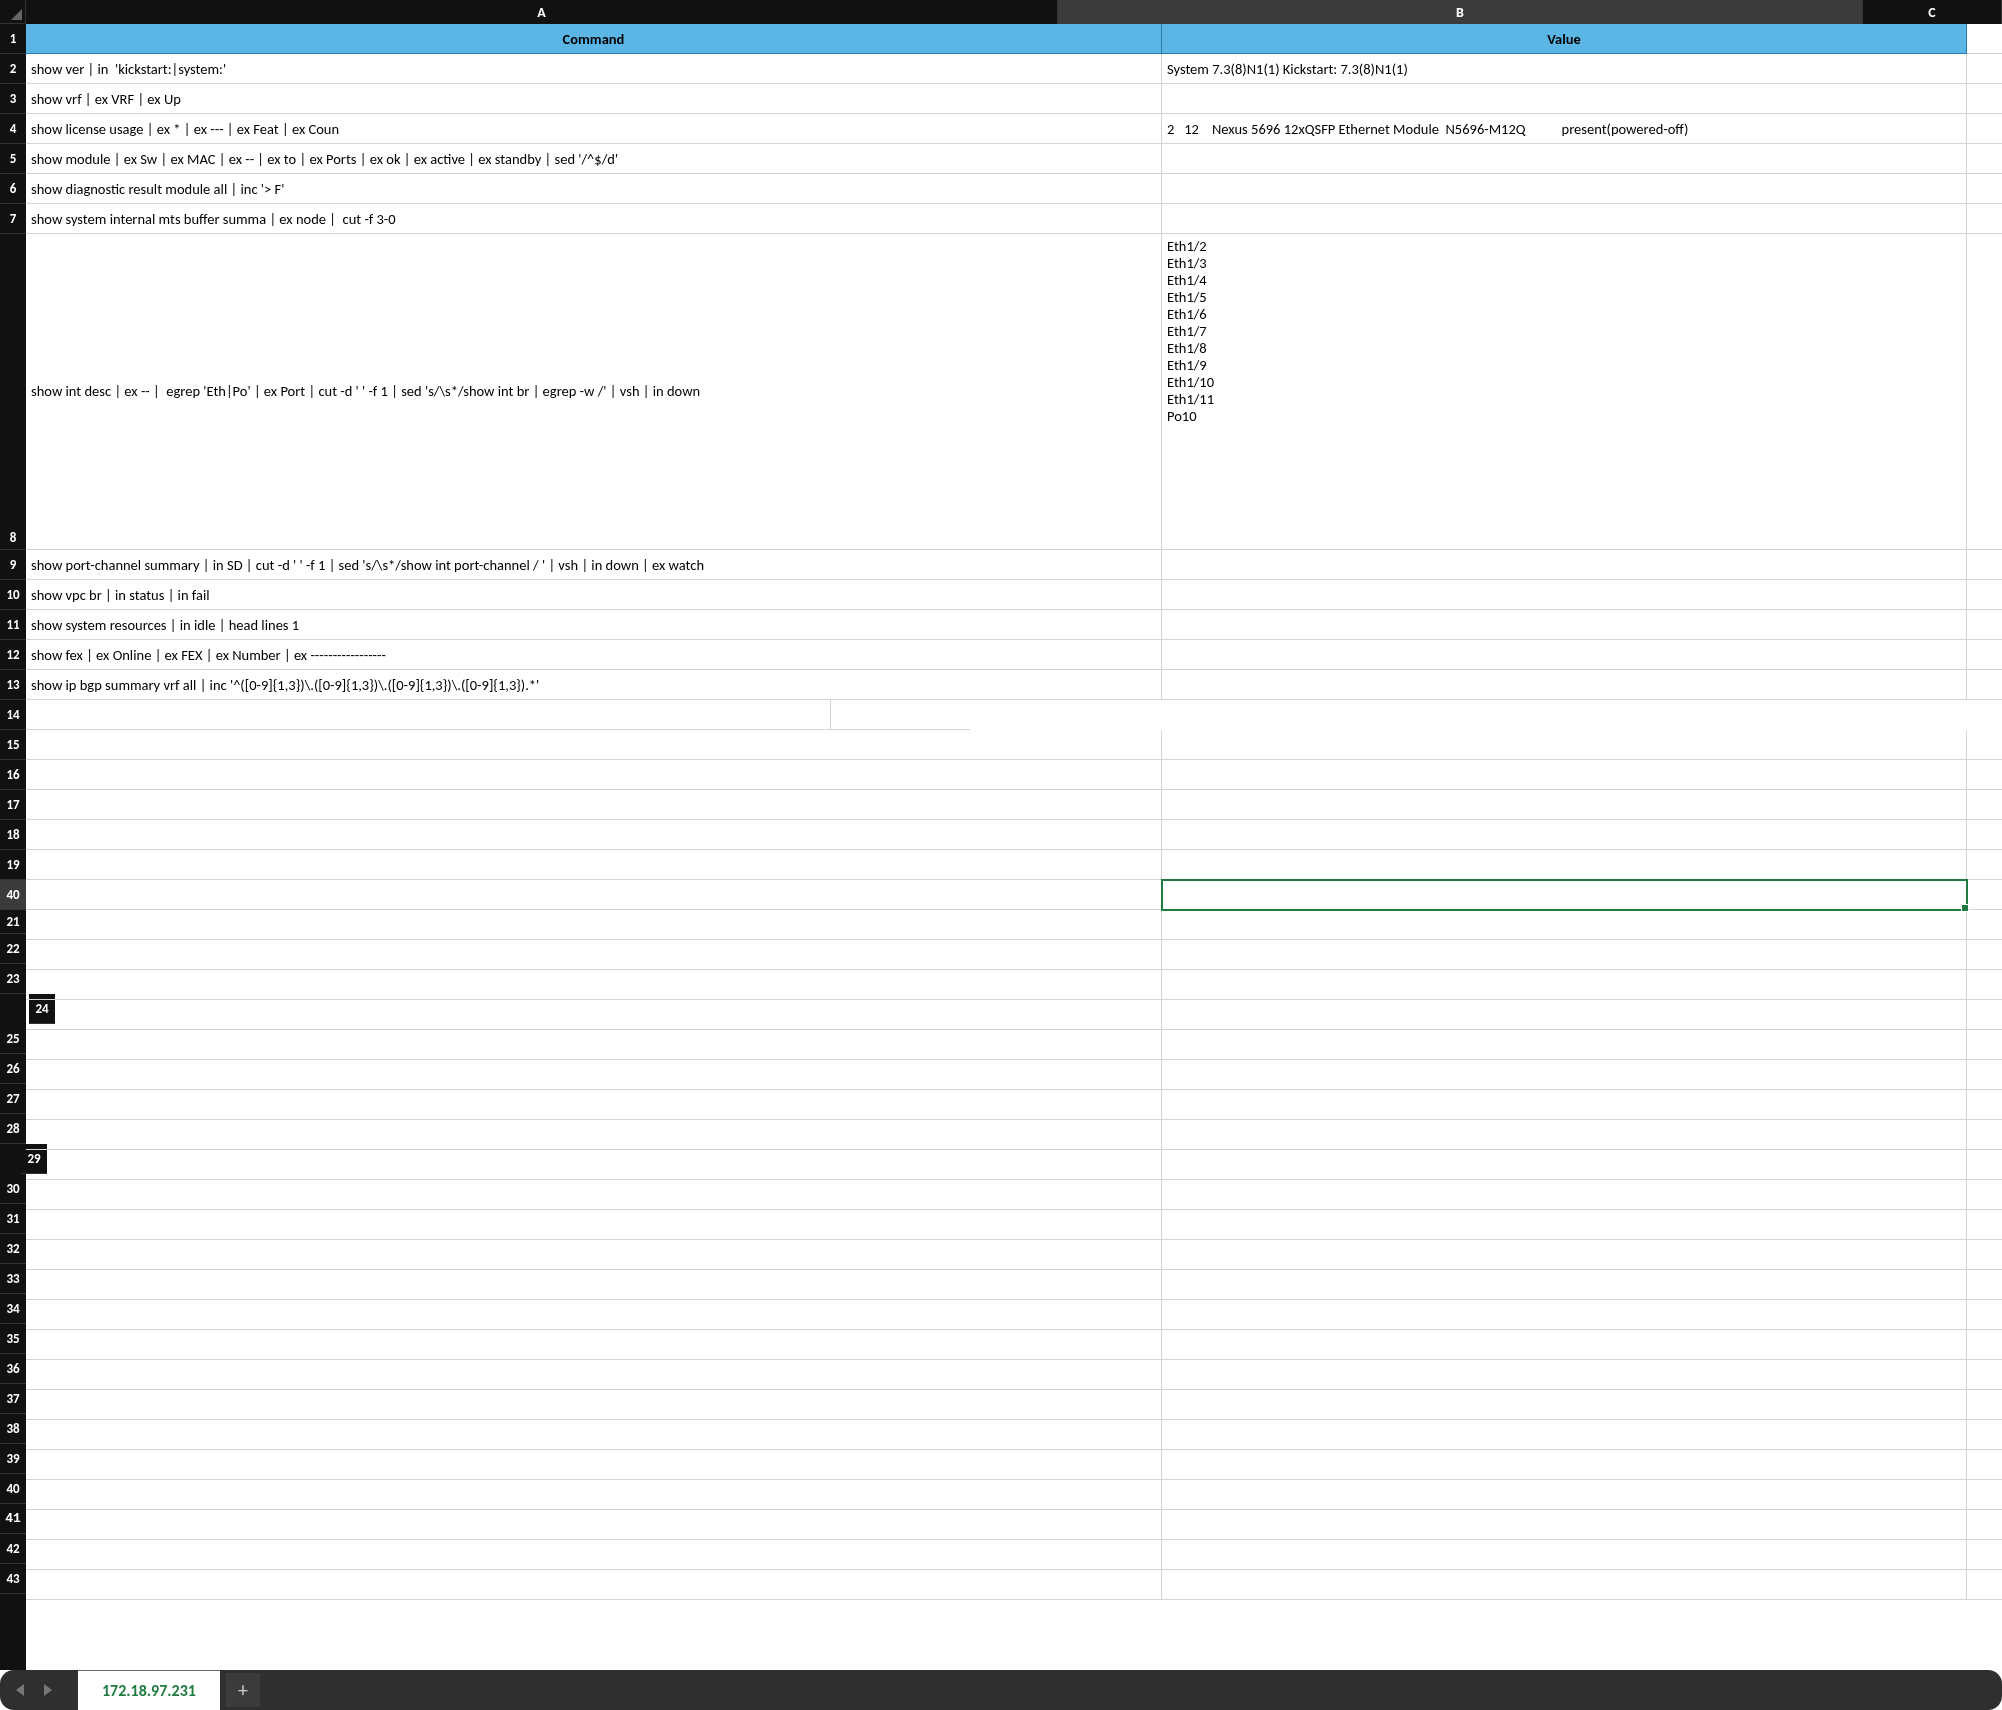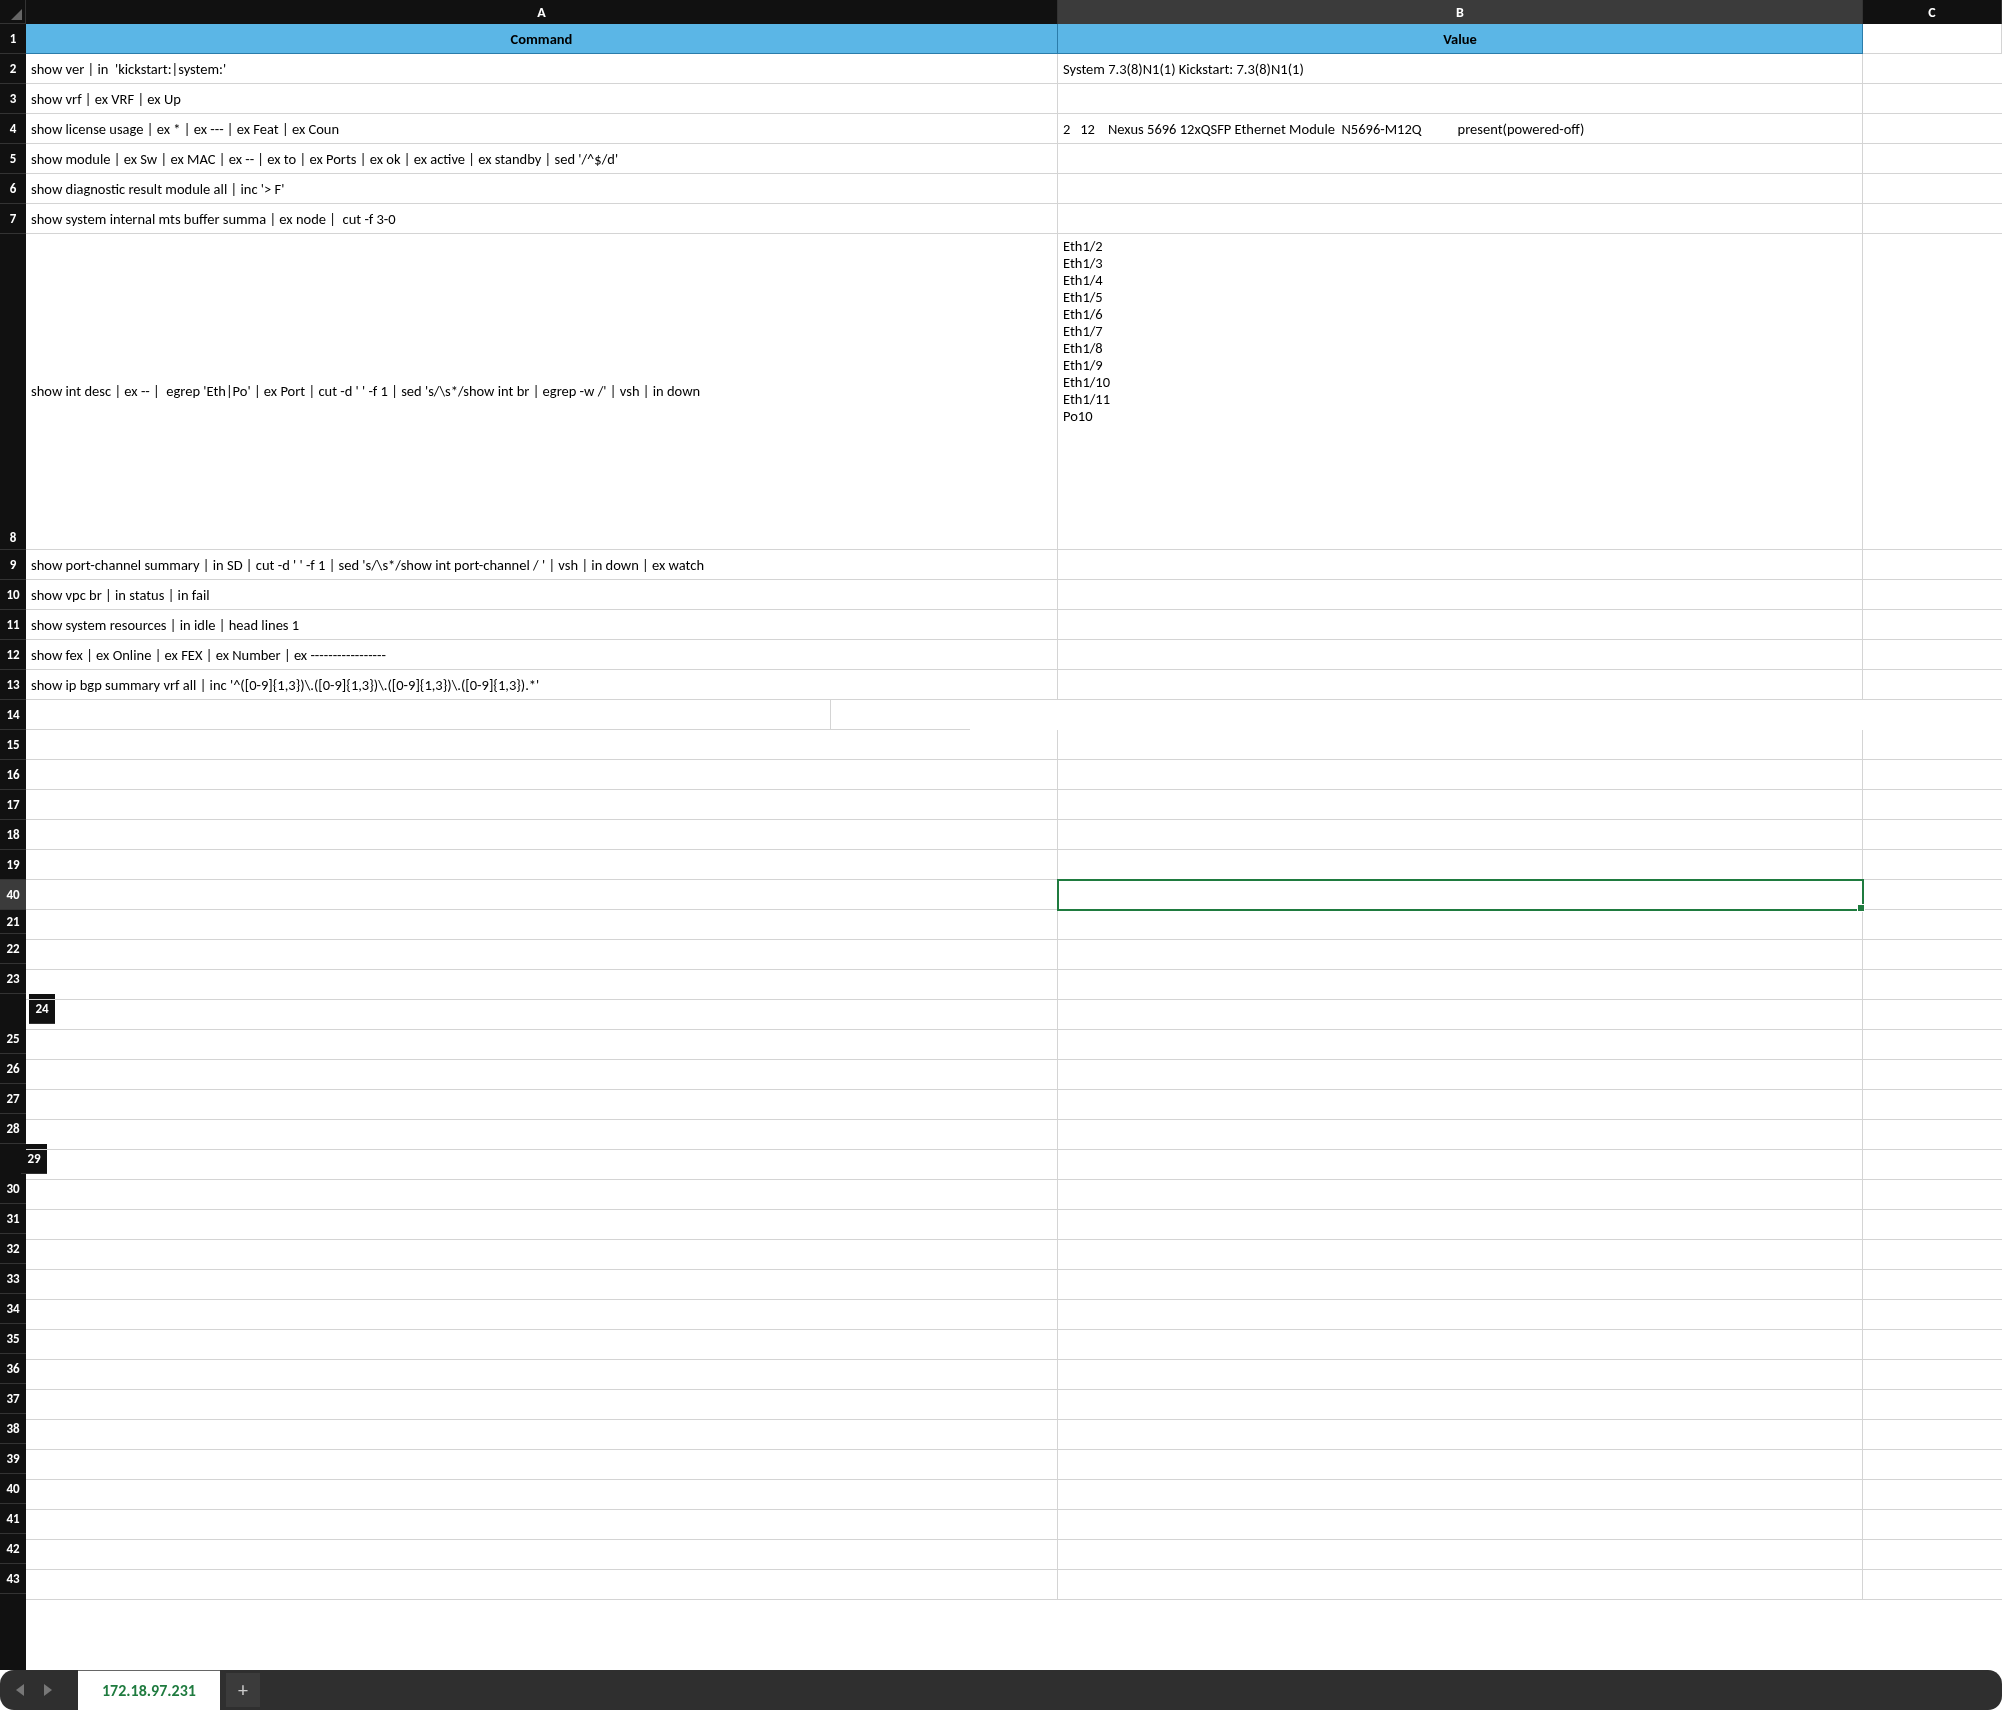--- a/index.html
+++ b/index.html
@@ -16,21 +16,21 @@
     .col-header.colC { width:139px; }
 
     .grid-body { display:flex; flex:1 1 auto; overflow:hidden; }
     .row-headers { width:26px; flex:0 0 auto; background:#111; color:#fff; }
     .row-headers .rh { width:26px; display:flex; align-items:center; justify-content:center; font-size:13px; font-weight:700; border-bottom:1px solid #333; background:#111; color:#fff; }
     .row-headers .rh.sel { background:#3b3b3b; }
 
     .cells { flex:1 1 auto; }
     .row { display:flex; }
     .cell { height:30px; line-height:30px; border-right:1px solid #d4d4d4; border-bottom:1px solid #d4d4d4; padding:0 5px; white-space:pre; overflow:visible; position:relative; }
-    .cell.A { width:1032px; }
+    .cell.A { width:1136px; }
     .cell.B { width:805px; }
     .cell.C { width:139px; border-right:none; }
     .row.hrow .cell { background:#5BB6E6; color:#000; font-weight:700; text-align:center; border-bottom:1px solid #2b7caa; border-right:1px solid #2b7caa; }
     .row.hrow .cell.C { background:#fff; font-weight:400; border-color:#d4d4d4; }
 
     
     .row.r8 .cell { height:316px; line-height:17px; display:flex; align-items:center; white-space:pre-wrap; }
     .row.r8 .cell.B { align-items:flex-start; padding-top:4px; }
     .rh.r8 { height:316px; align-items:flex-end !important; padding-bottom:4px; }
 
@@ -92,21 +92,21 @@
         <div class="rh" style="height: 30px;">31</div>
         <div class="rh" style="height: 30px;">32</div>
         <div class="rh" style="height: 30px;">33</div>
         <div class="rh" style="height: 30px;">34</div>
         <div class="rh" style="height: 30px;">35</div>
         <div class="rh" style="height: 30px;">36</div>
         <div class="rh" style="height: 30px;">37</div>
         <div class="rh" style="height: 30px;">38</div>
         <div class="rh" style="height: 30px;">39</div>
         <div class="rh" style="height: 30px;">40</div>
-        <div class="rh" style="height: 30px;">41</div>
+        <div class="rh" style="height: 30px; font-family: Liberation Mono, monospace;">41</div>
         <div class="rh" style="height: 30px;">42</div>
         <div class="rh" style="height: 30px;">43</div>
       </div>
     <div class="cells" id="cells">
         <div class="row hrow">
           <div class="cell A">Command</div>
           <div class="cell B">Value</div>
           <div class="cell C"></div>
         </div>
         <div class="row">

